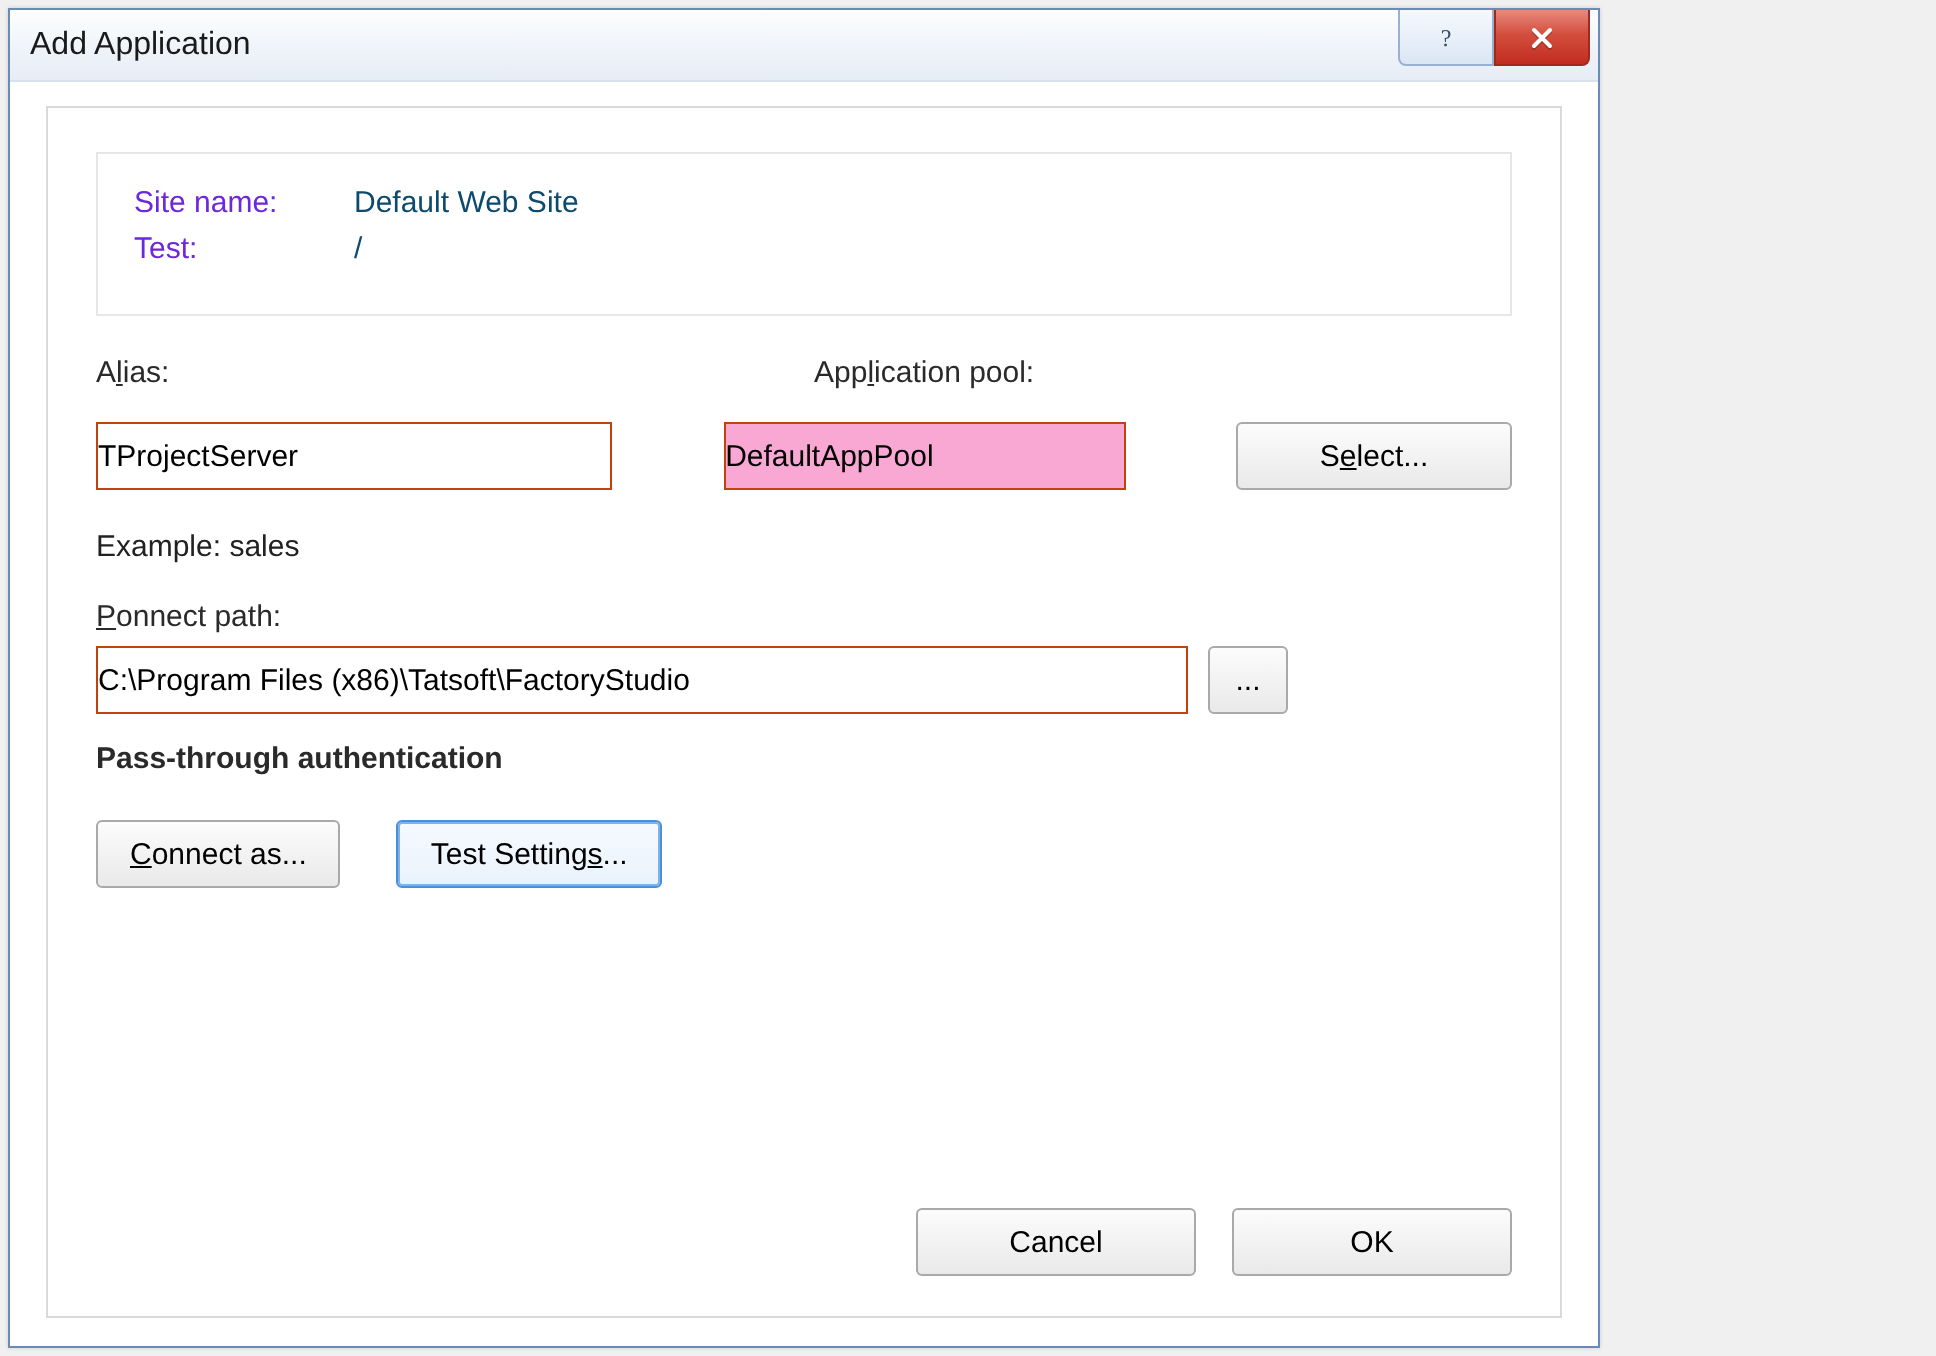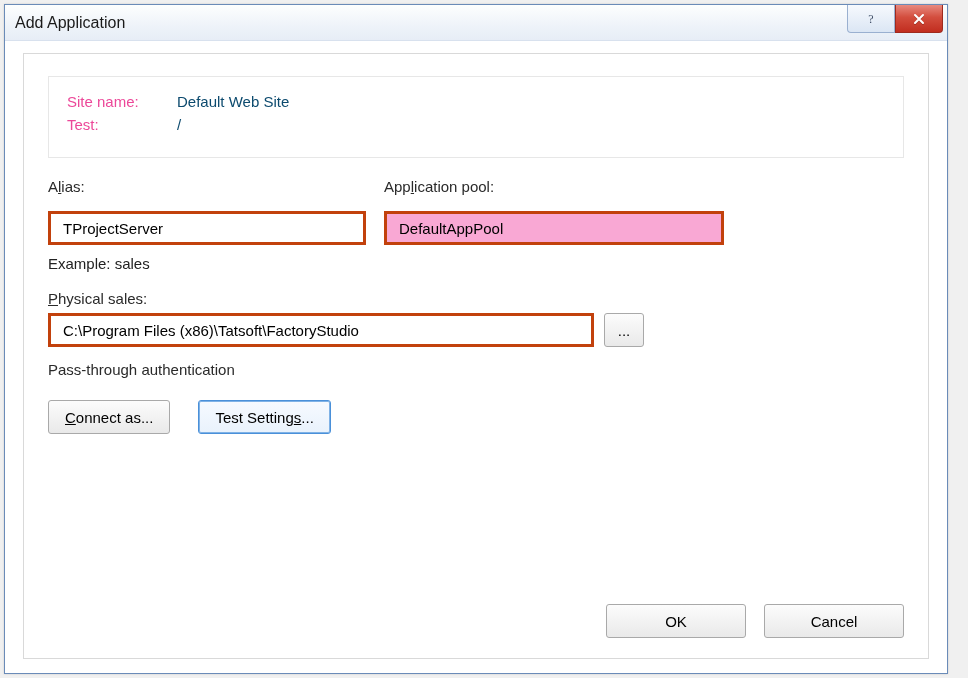--- a/index.html
+++ b/index.html
@@ -7,21 +7,21 @@
       font-family: "Segoe UI", Tahoma, sans-serif;
       font-size: 15px;
       background: #f0f0f0;
       width: 968px;
       height: 678px;
       position: relative;
     }
     .window {
       position: absolute;
       top: 4px; left: 4px;
-      width: 944px;
+      width: 796px;
       height: 670px;
       background: #fff;
       border: 1px solid #6a8bb8;
       box-shadow: 0 0 2px rgba(0,0,0,0.15);
     }
     .titlebar {
       height: 36px;
       background: linear-gradient(#fdfefe, #eef3f9 60%, #e7edf6);
       display: flex;
       align-items: center;
@@ -57,54 +57,54 @@
       background: #fff;
       padding: 22px 24px;
       color: #2a2a2a;
     }
     .infobox {
       border: 1px solid #e7e7e7;
       padding: 16px 18px 18px;
       margin-bottom: 20px;
     }
     .infobox .row { display: flex; margin-bottom: 6px; }
-    .infobox .lbl { width: 110px; color: #ec4899; }
+    .infobox .lbl { width: 110px; color: #6d28d9; }
     .infobox .val { color: #0c4a6e; }
     .cols { display: flex; gap: 18px; align-items: flex-end; }
     .col { display: flex; flex-direction: column; }
     .col.alias { width: 318px; }
-    .col.pool { width: 340px; }
+    .col.pool { width: 340px; align-items: center; }
     .col.sel { width: 170px; }
     .flabel { margin-bottom: 16px; }
     .u { text-decoration: underline; }
     input[type=text] {
       height: 34px;
-      border: 3px solid #c2410c;
-      padding: 0 12px;
+      border: 1px solid #c2410c;
+      padding: 0 0;
       font-family: inherit;
       font-size: 15px;
       background: #fff;
     }
     input[readonly] { background: #f9a8d4; }
     button {
       height: 34px;
       border: 1px solid #a9a9a9;
       background: linear-gradient(#fcfcfc, #e9e9e9);
       font-family: inherit;
       font-size: 15px;
       cursor: pointer;
       padding: 0 18px;
       border-radius: 3px;
     }
-    .hint { margin-top: 10px; color: #222; }
+    .hint { margin-top: 20px; color: #222; }
     .section-sp { height: 18px; }
     .phys-row { display: flex; gap: 10px; align-items: flex-end; }
     .phys-row input { width: 546px; }
     .sqbtn { width: 40px; padding: 0; }
-    .authline { margin-top: 14px; }
+    .authline { margin-top: 14px; font-weight: bold; }
     .btnrow { display: flex; gap: 28px; margin-top: 22px; }
     .btnrow button { padding: 0 16px; }
     .btnrow .focused {
       border-color: #4a90d9;
       box-shadow: 0 0 0 1px #7fb2e6 inset;
       background: linear-gradient(#f6faff, #e9f2fc);
     }
     .footer {
       position: absolute;
       right: 24px; bottom: 20px;
@@ -148,38 +148,41 @@
 
     <div class="cols">
       <div class="col alias">
         <label class="flabel"><span>A</span><span class="u">l</span><span>ias:</span></label>
         <input type="text" value="TProjectServer" style="">
       </div>
       <div class="col pool">
         <label class="flabel"><span>App</span><span class="u">l</span><span>ication pool:</span></label>
         <input type="text" readonly="" value="DefaultAppPool" style="">
       </div>
+      <div class="col sel">
+        <button><span>S</span><span class="u">e</span><span>lect...</span></button>
+      </div>
     </div>
 
     <div class="hint">Example: sales</div>
 
     <div class="section-sp"></div>
 
-    <label class="flabel" style="display:block; margin-bottom:6px;"><span></span><span class="u">P</span><span>hysical sales:</span></label>
+    <label class="flabel" style="display:block; margin-bottom:6px;"><span></span><span class="u">P</span><span>onnect path:</span></label>
     <div class="phys-row">
       <input type="text" value="C:\Program Files (x86)\Tatsoft\FactoryStudio" style="">
       <button class="sqbtn">...</button>
     </div>
 
     <div class="authline">Pass-through authentication</div>
 
     <div class="btnrow">
       <button><span class="u">C</span><span>onnect as...</span></button>
       <button class="focused"><span>Test Setting</span><span class="u">s</span><span>...</span></button>
     </div>
 
     <div class="footer">
+      <button>Cancel</button>
       <button>OK</button>
-      <button>Cancel</button>
     </div>
 
   </div>
 </div>
 
 </body></html>

